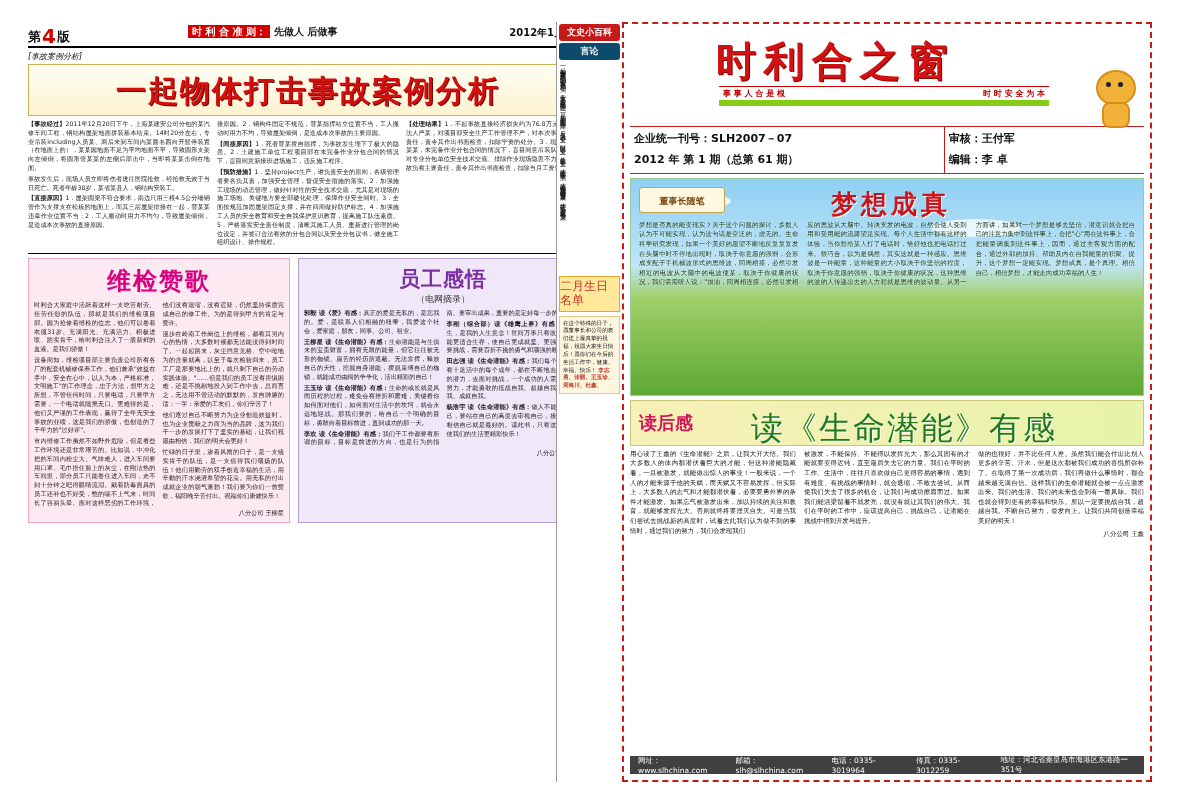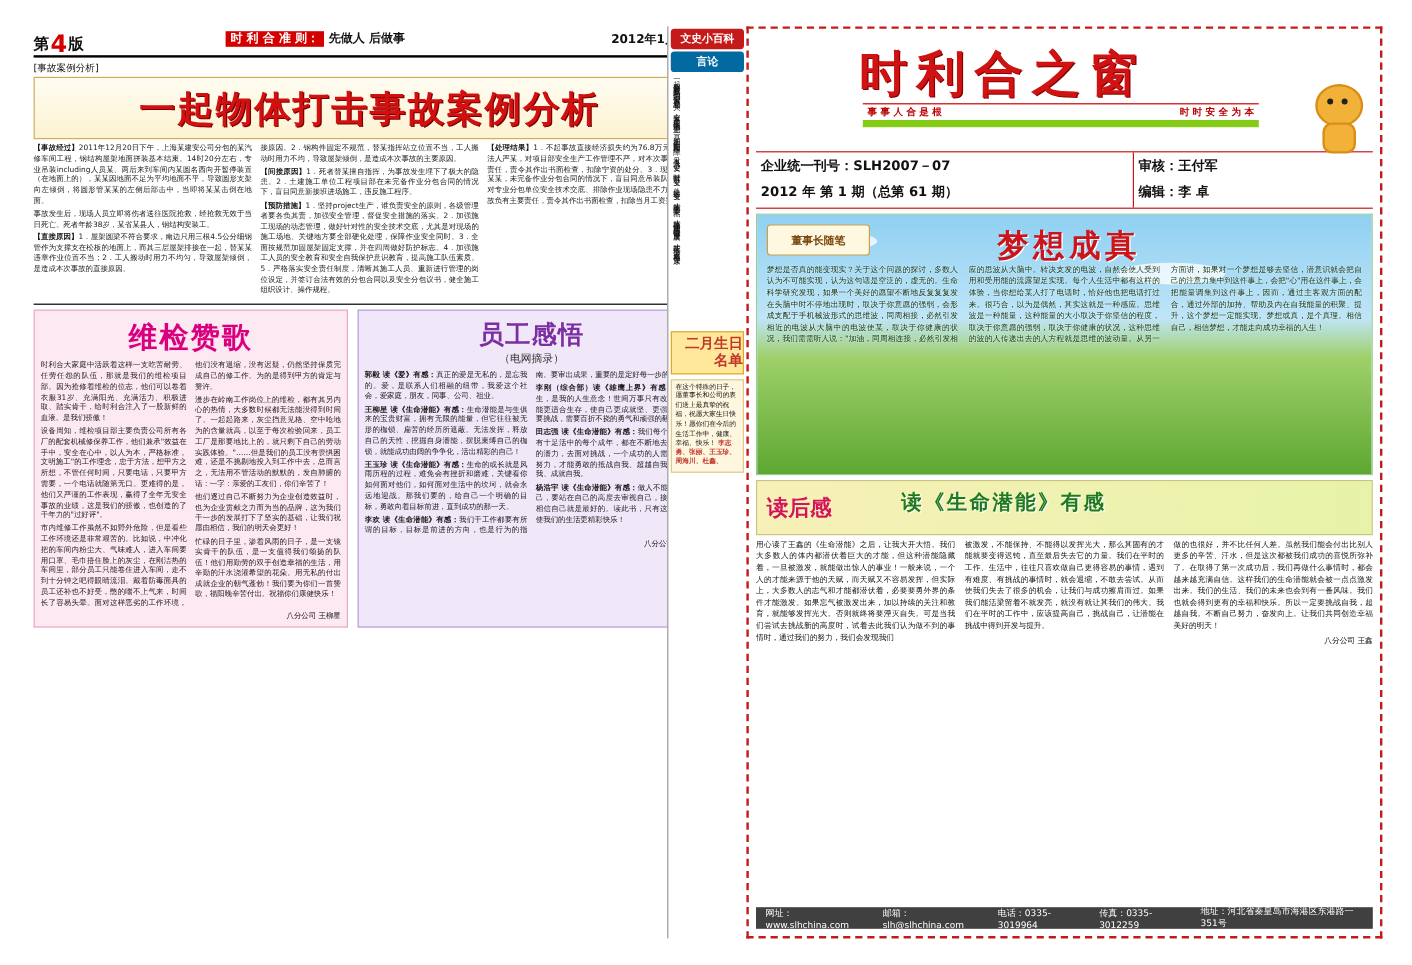--- a/index.html
+++ b/index.html
@@ -22,21 +22,21 @@
   .lp-header { position:relative; height:26px; border-bottom:2px solid #000; }
   .lp-pageno { position:absolute; left:0; top:2px; font-size:13px; font-weight:bold; }
   .lp-pageno .num { color:#d40000; font-size:20px; font-weight:bold; vertical-align:-2px; padding:0 1px;}
   .lp-slogan {
     position:absolute; left:160px; top:3px;
     font-size:10px; font-weight:bold;
   }
   .lp-slogan .tag { background:#d40000; color:#fff; padding:1px 4px; margin-right:4px; }
   .lp-date { position:absolute; right:0; top:4px; font-size:10px; font-weight:bold; }
 
-  .lp-label { font-size:8px; margin:3px 0 2px 0; }
+  .lp-label { font-size:8px; margin:3px 0 2px 0;font-style:italic; }
 
   .headline-box {
     background:linear-gradient(#fffdf2,#fdf3d2);
     border:1px solid #cfae5a;
     height:52px; position:relative;
     margin-bottom:4px;
   }
   .headline {
     position:absolute; left:0; right:0; top:6px;
     text-align:center;
@@ -83,32 +83,32 @@
   .two-col { column-count:2; column-gap:7px; }
   .signature { text-align:right; font-size:6.2px; margin-top:2px; }
 
   
   .mid-col {
     position:absolute; left:556px; top:22px; width:66px; height:760px;
     background:#fff; border-left:1px solid #999;
     padding:2px;
   }
   .mid-chip {
-    background:#0369a1; color:#fff; text-align:center; font-weight:bold;
+    background:#0c4a6e; color:#fff; text-align:center; font-weight:bold;
     font-size:9px; padding:2px 0; border-radius:3px; margin-bottom:2px;
   }
   .mid-chip.red { background:#c51a1a; }
   .vert-strip {
     writing-mode:vertical-rl; text-orientation:upright;
     font-size:6px; line-height:1.5; height:210px; overflow:hidden;
     letter-spacing:1px;
   }
   .birthday-title {
-    background:#ffe89a; border:1px solid #e0a92b; text-align:right;
-    color:#c0392b; font-weight:bold; font-size:12px; padding:3px 0; margin:4px 0;
+    background:#ffe89a; border:1px solid #e0a92b; text-align:left;
+    color:#c0392b; font-weight:normal; font-size:12px; padding:3px 0; margin:4px 0;
     line-height:1.15;
   }
   .birthday-body {
     background:#fff6e0; border:1px solid #e0c98b; font-size:5.6px;
     padding:3px; line-height:1.4;
   }
   .birthday-body .hl { color:#c0392b; font-weight:bold; }
 
   
   .right-page {
@@ -200,21 +200,21 @@
     background:linear-gradient(90deg,#f7f0b8,#e7f3a8);
     border:1px solid #c9c57a;
   }
   .read-label {
     position:absolute; left:8px; top:10px;
     font-family:"DejaVu Serif",serif; font-weight:bold; font-size:18px;
     color:#d4145a;
   }
   .read-title {
     position:absolute; left:120px; top:6px;
-    font-family:"DejaVu Serif",serif; font-weight:bold; font-size:17px;
+    font-family:"DejaVu Serif",serif; font-weight:normal; font-size:32px;
     color:#1f7a1f; letter-spacing:2px; text-shadow:1px 1px 0 #fff;
   }
 
   .review-body {
     margin:4px 6px 0; height:300px;
     background:#fff;
     display:flex; gap:8px;
     font-size:6.4px; line-height:1.5; text-align:justify;
   }
   .review-body .col { flex:1; }

